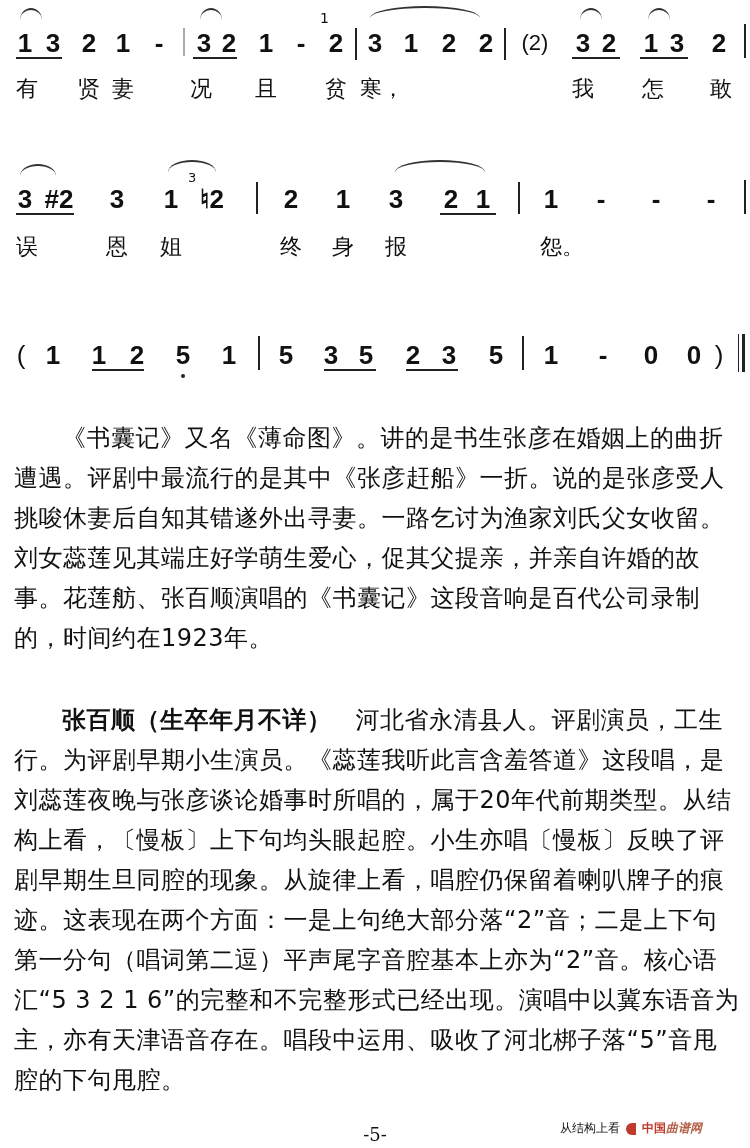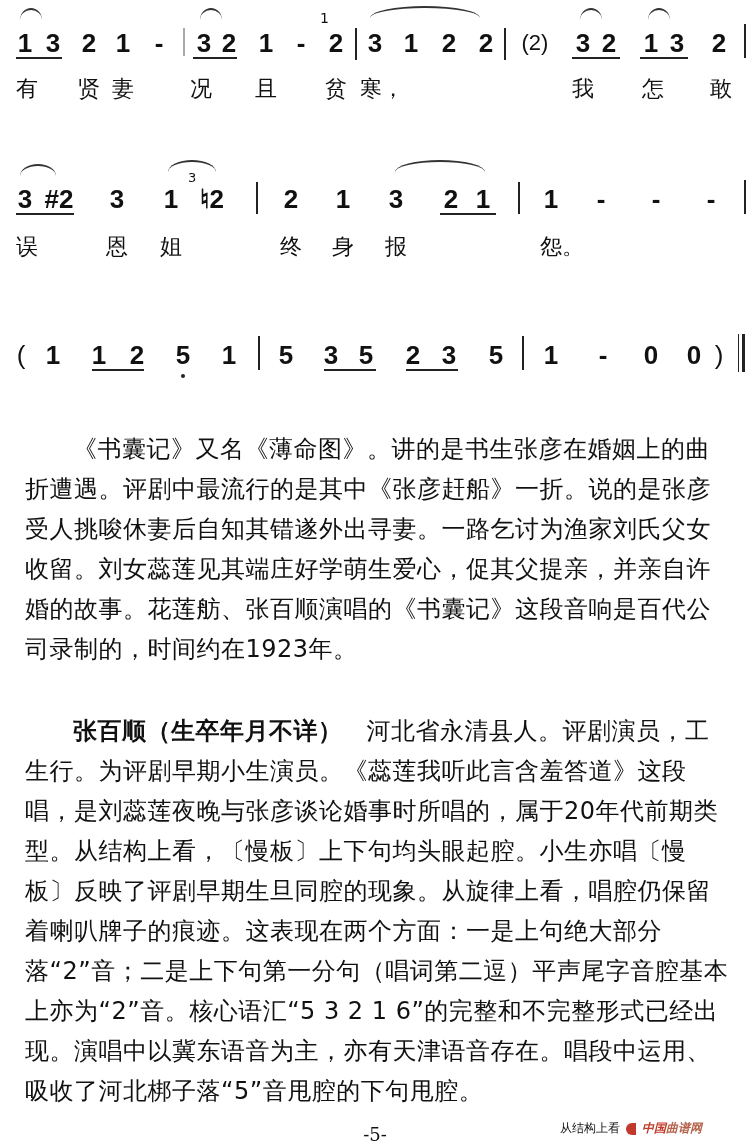--- a/index.html
+++ b/index.html
@@ -8,21 +8,21 @@
   .abs { position:absolute; }
   .note { position:absolute; font-family:"Liberation Sans", sans-serif; font-weight:bold;
           font-size:26px; line-height:30px; text-align:center; width:22px; }
   .small { font-size:13px; font-weight:normal; }
   .ul { position:absolute; height:2px; background:#222; }
   .bar { position:absolute; width:2px; background:#222; }
   .arc { position:absolute; border-top:2px solid #333; border-radius:50% 50% 0 0 / 100% 100% 0 0; height:10px; }
   .lyr { position:absolute; font-size:22px; line-height:26px; font-family:"DejaVu Sans", sans-serif; }
   .para { position:absolute; left:14px; width:726px; font-size:24px; line-height:40px;
           font-family:"DejaVu Sans", sans-serif; letter-spacing:0.5px; }
-  .para p { margin:11px; }
+  .para p { margin:0; }
   .bold { font-weight:bold; }
   .dot { position:absolute; width:4px; height:4px; border-radius:50%; background:#222; }
 </style>
 </head>
 <body>
 
 <div>
   <div class="arc" style="left:20px;top:8px;width:22px;"></div>
   <span class="note" style="left:14px;top:28px;">1</span>
   <span class="note" style="left:42px;top:28px;">3</span>
@@ -145,15 +145,15 @@
 
 <div class="para" style="top:700px;">
   <p style="text-indent:48px;"><span class="bold">张百顺（生卒年月不详）</span><span style="display:inline-block;width:24px;"></span><span>河北省永清县人。评剧演员，工生行。为评剧早期小生演员。《蕊莲我听此言含羞答道》这段唱，是刘蕊莲夜晚与张彦谈论婚事时所唱的，属于20年代前期类型。从结构上看，〔慢板〕上下句均头眼起腔。小生亦唱〔慢板〕反映了评剧早期生旦同腔的现象。从旋律上看，唱腔仍保留着喇叭牌子的痕迹。这表现在两个方面：一是上句绝大部分落“2”音；二是上下句第一分句（唱词第二逗）平声尾字音腔基本上亦为“2”音。核心语汇“5 3 2 1 6”的完整和不完整形式已经出现。演唱中以冀东语音为主，亦有天津语音存在。唱段中运用、吸收了河北梆子落“5”音甩腔的下句甩腔。</span></p>
 </div>
 
 <div class="abs" style="left:0;top:1124px;width:750px;text-align:center;font-family:'DejaVu Serif',serif;font-size:18px;">-5-</div>
 
 <div class="abs" style="left:560px;top:1120px;font-size:12px;display:flex;align-items:center;gap:6px;">
   <span>从结构上看</span>
   <span style="display:inline-block;width:10px;height:12px;border-radius:6px 0 0 6px;background:#c0392b;"></span>
-  <span style="font-weight:bold;font-style:italic;color:#c0392b;">中国</span>
+  <span style="font-weight:bold;color:#c0392b;">中国</span>
   <span style="font-weight:bold;font-style:italic;color:#b5634b;margin-left:-6px;">曲谱网</span>
 </div>
 
 </body></html>

